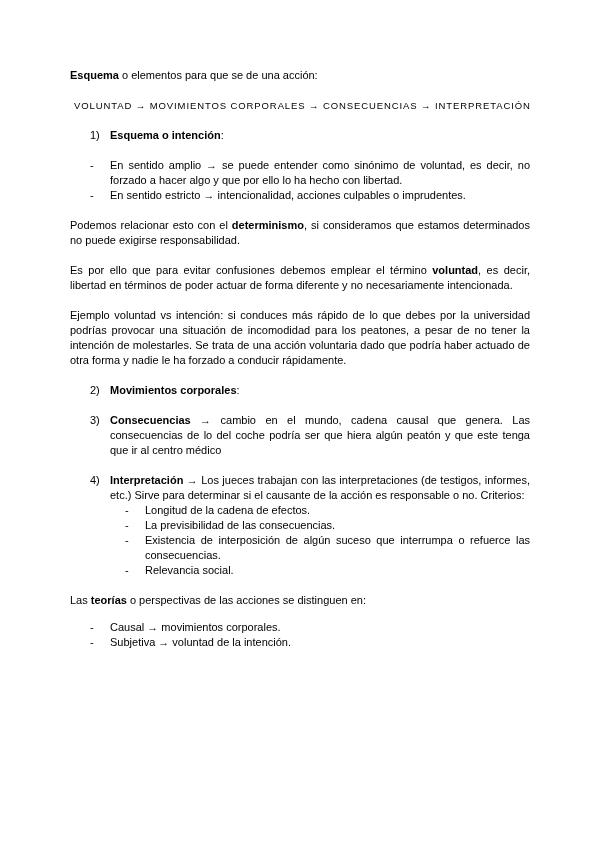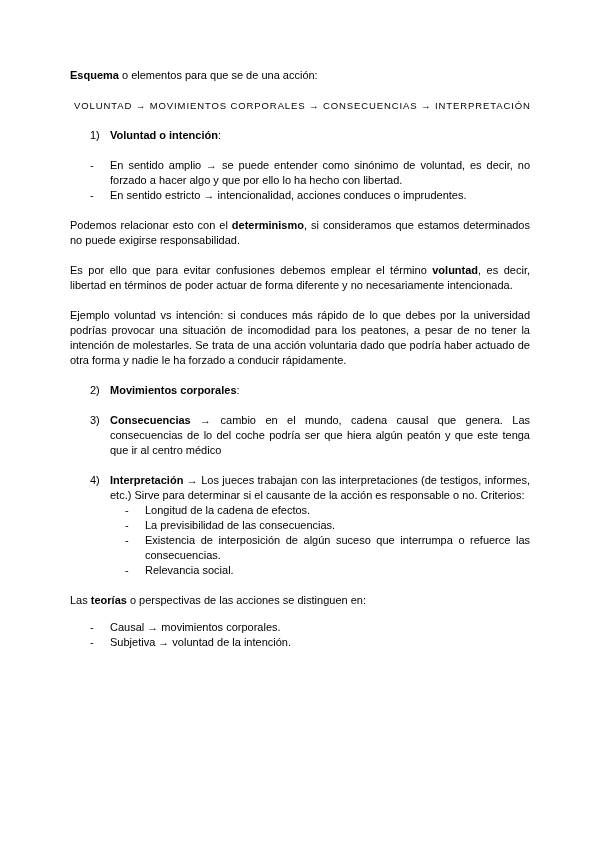--- a/index.html
+++ b/index.html
@@ -69,30 +69,30 @@
 </head>
 <body>
 
 <div class="page">
 
   <p class="para"><b>Esquema</b><span> o elementos para que se de una acción:</span></p>
 
   <p class="scheme">VOLUNTAD → MOVIMIENTOS CORPORALES → CONSECUENCIAS → INTERPRETACIÓN</p>
 
   <div class="numbered">
-    <span class="num">1)</span><span><b>Voluntad o intención</b><span>:</span></span>
+    <span class="num">1)</span><span><b>Esquema o intención</b><span>:</span></span>
   </div>
 
 
   <div class="dash-list">
     <div class="dash-item">
       <span class="dash">-</span><span>En sentido amplio → se puede entender como sinónimo de voluntad, es decir, no forzado a hacer algo y que por ello lo ha hecho con libertad.</span>
     </div>
     <div class="dash-item">
-      <span class="dash">-</span><span>En sentido estricto → intencionalidad, acciones conduces o imprudentes.</span>
+      <span class="dash">-</span><span>En sentido estricto → intencionalidad, acciones culpables o imprudentes.</span>
     </div>
   </div>
 
   <p class="para"><span>Podemos relacionar esto con el </span><b>determinismo</b><span>, si consideramos que estamos determinados no puede exigirse responsabilidad.</span></p>
 
   <p class="para"><span>Es por ello que para evitar confusiones debemos emplear el término </span><b>voluntad</b><span>, es decir, libertad en términos de poder actuar de forma diferente y no necesariamente intencionada.</span></p>
 
   <p class="para">Ejemplo voluntad vs intención: si conduces más rápido de lo que debes por la universidad podrías provocar una situación de incomodidad para los peatones, a pesar de no tener la intención de molestarles. Se trata de una acción voluntaria dado que podría haber actuado de otra forma y nadie le ha forzado a conducir rápidamente.</p>
 
   <div class="numbered">

